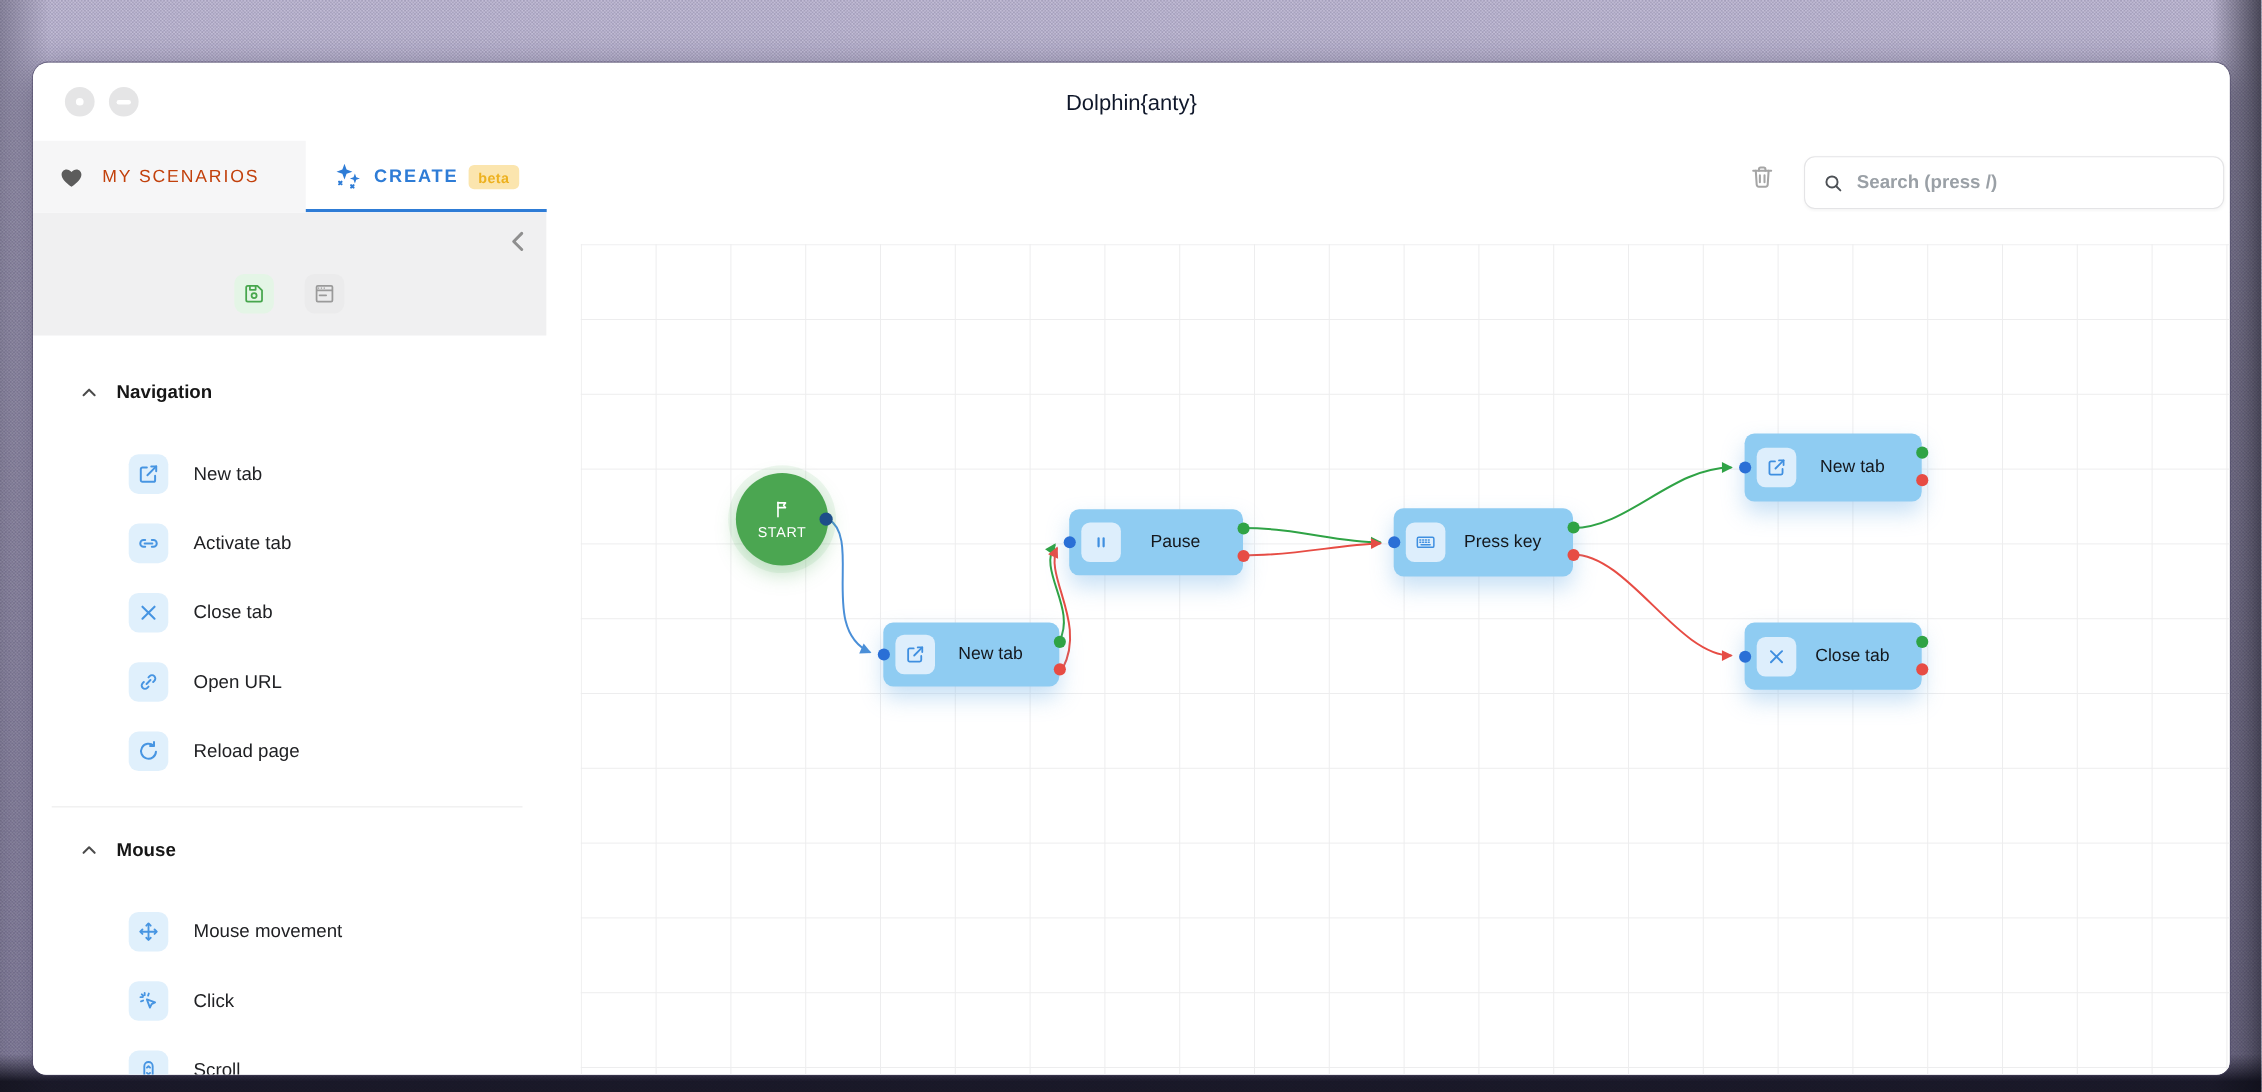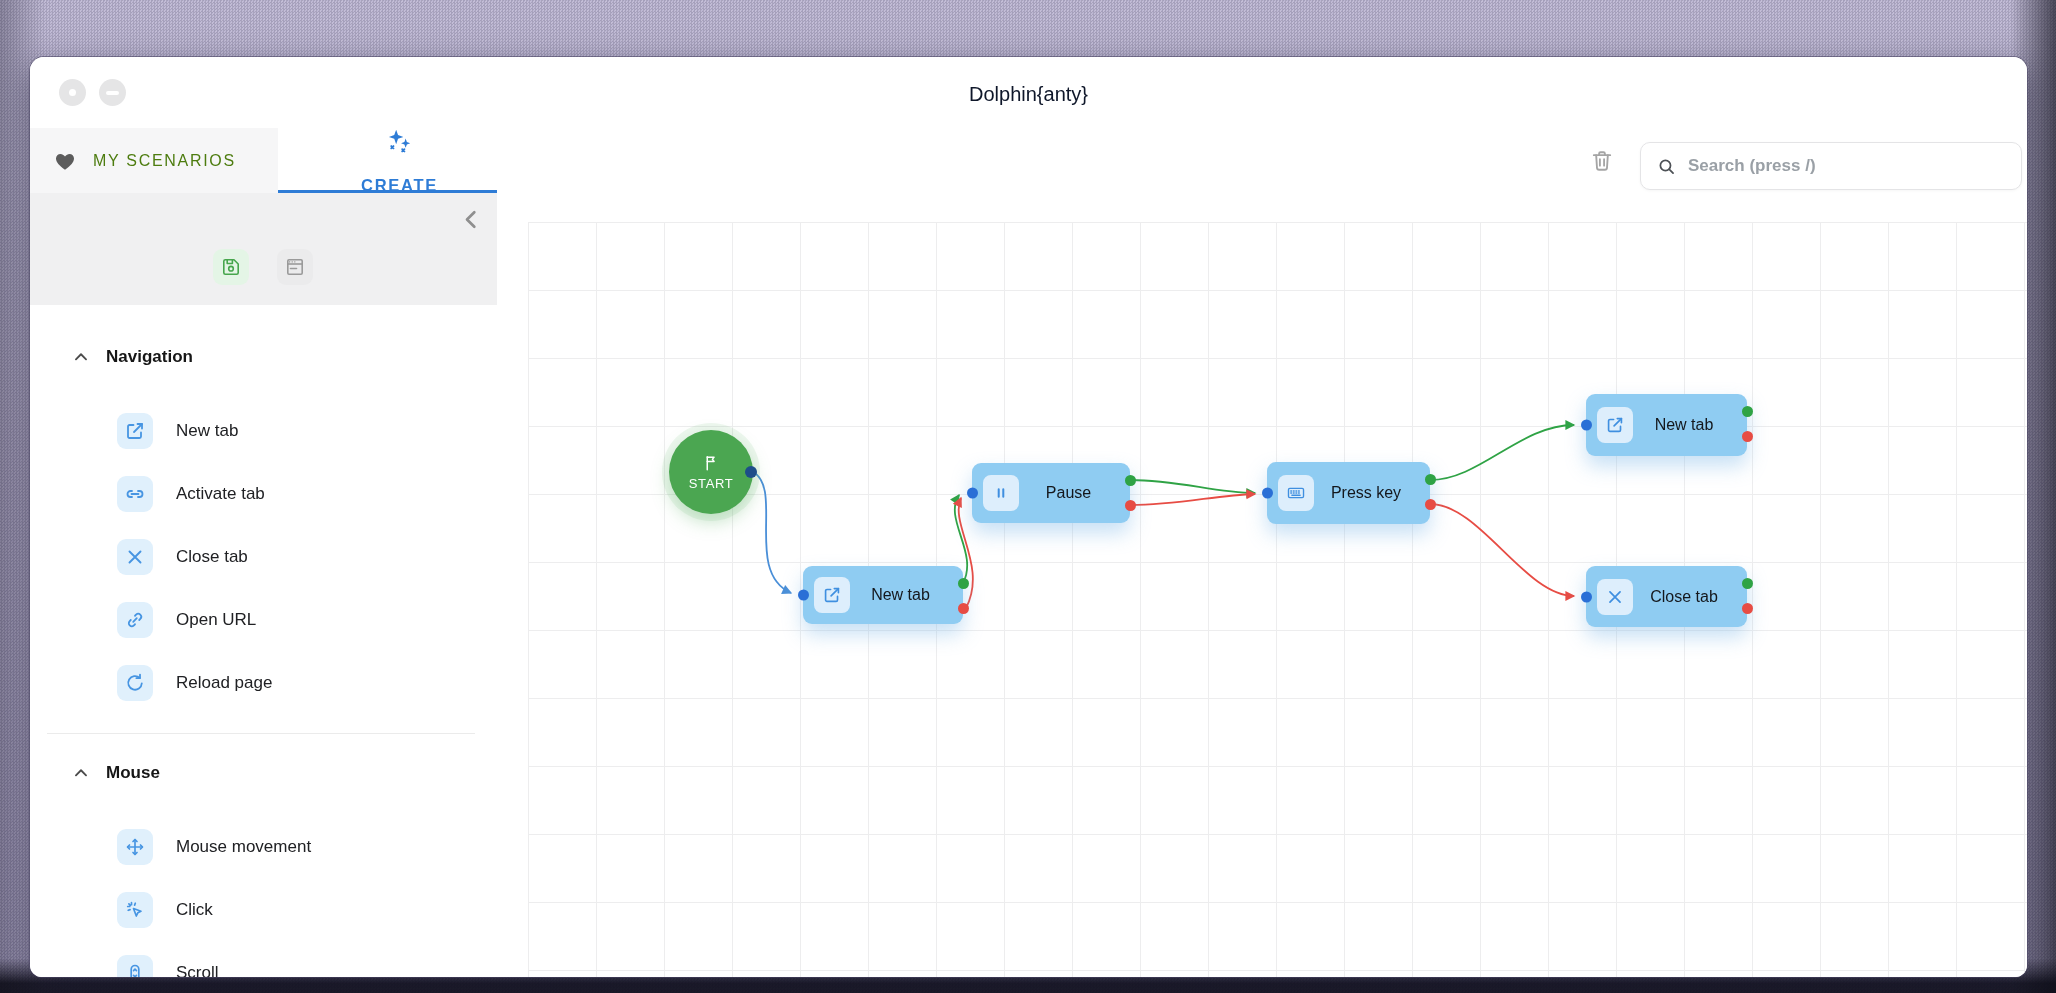--- a/index.html
+++ b/index.html
@@ -29,24 +29,24 @@
            background:#e5e5e6; display:flex; align-items:center; justify-content:center; cursor:pointer; border:none;}
   .tl-btn.b1{ left:29px; } .tl-btn.b2{ left:69px; }
   .tl-dot{ width:7px; height:7px; border-radius:50%; background:#fff; }
   .tl-bar{ width:13px; height:4px; border-radius:2px; background:#fff; }
   .title{ height:71px; line-height:74px; text-align:center; color:#0f172a; font-size:20px; }
   
   .tabbar{ position:absolute; top:71px; left:0; right:0; height:65px; background:#fff; }
   .tab{ cursor:pointer; }
   .tab-scen{ position:absolute; left:0; top:0; width:248px; height:65px; background:#f6f6f7;
              display:flex; align-items:center; gap:15px; padding-left:22px; }
-  .tab-scen .tab-label{ color:#4d7c0f; font-size:16px; letter-spacing:1.7px; }
+  .tab-scen .tab-label{ color:#c2410c; font-size:16px; letter-spacing:1.7px; }
   .heart-hold{ width:26px; height:24px; color:#5c5c5c; }
   .tab-create{ position:absolute; left:248px; top:0; width:219px; height:65px;
-               display:flex; align-items:center; gap:21px; padding-left:24px; background:#fff;flex-direction:column; }
+               display:flex; align-items:center; gap:9px; padding-left:24px; background:#fff; }
   .spark-hold{ width:29px; height:27px; color:var(--accent,#2e7cd6); }
   .tab-label.create{ color:var(--accent,#2e7cd6); font-size:16.5px; letter-spacing:1.7px; font-weight:bold; }
   .beta{ background:var(--beta-bg,#fbe5ae); color:var(--beta-text,#edb11f); font-size:13px; font-weight:bold;
          padding:4px 9px 3px; border-radius:5px; letter-spacing:.4px; }
   .create-underline{ position:absolute; left:248px; width:219px; bottom:0; height:3px; background:var(--accent,#2e7cd6); }
   .trash{ position:absolute; left:1558px; top:19px; width:28px; height:28px; color:#a5a5a5; cursor:pointer; background:none; border:none;}
   .searchbox{ position:absolute; left:1610px; top:14px; width:382px; height:48px; background:#fff;
               border:1px solid #e4e4e6; border-radius:10px; display:flex; align-items:center; gap:11px; padding:0 15px;
               box-shadow:0 1px 3px rgba(0,0,0,.04); }
   .s-icon{ width:21px; height:21px; color:#4d5156; flex:0 0 21px; }

